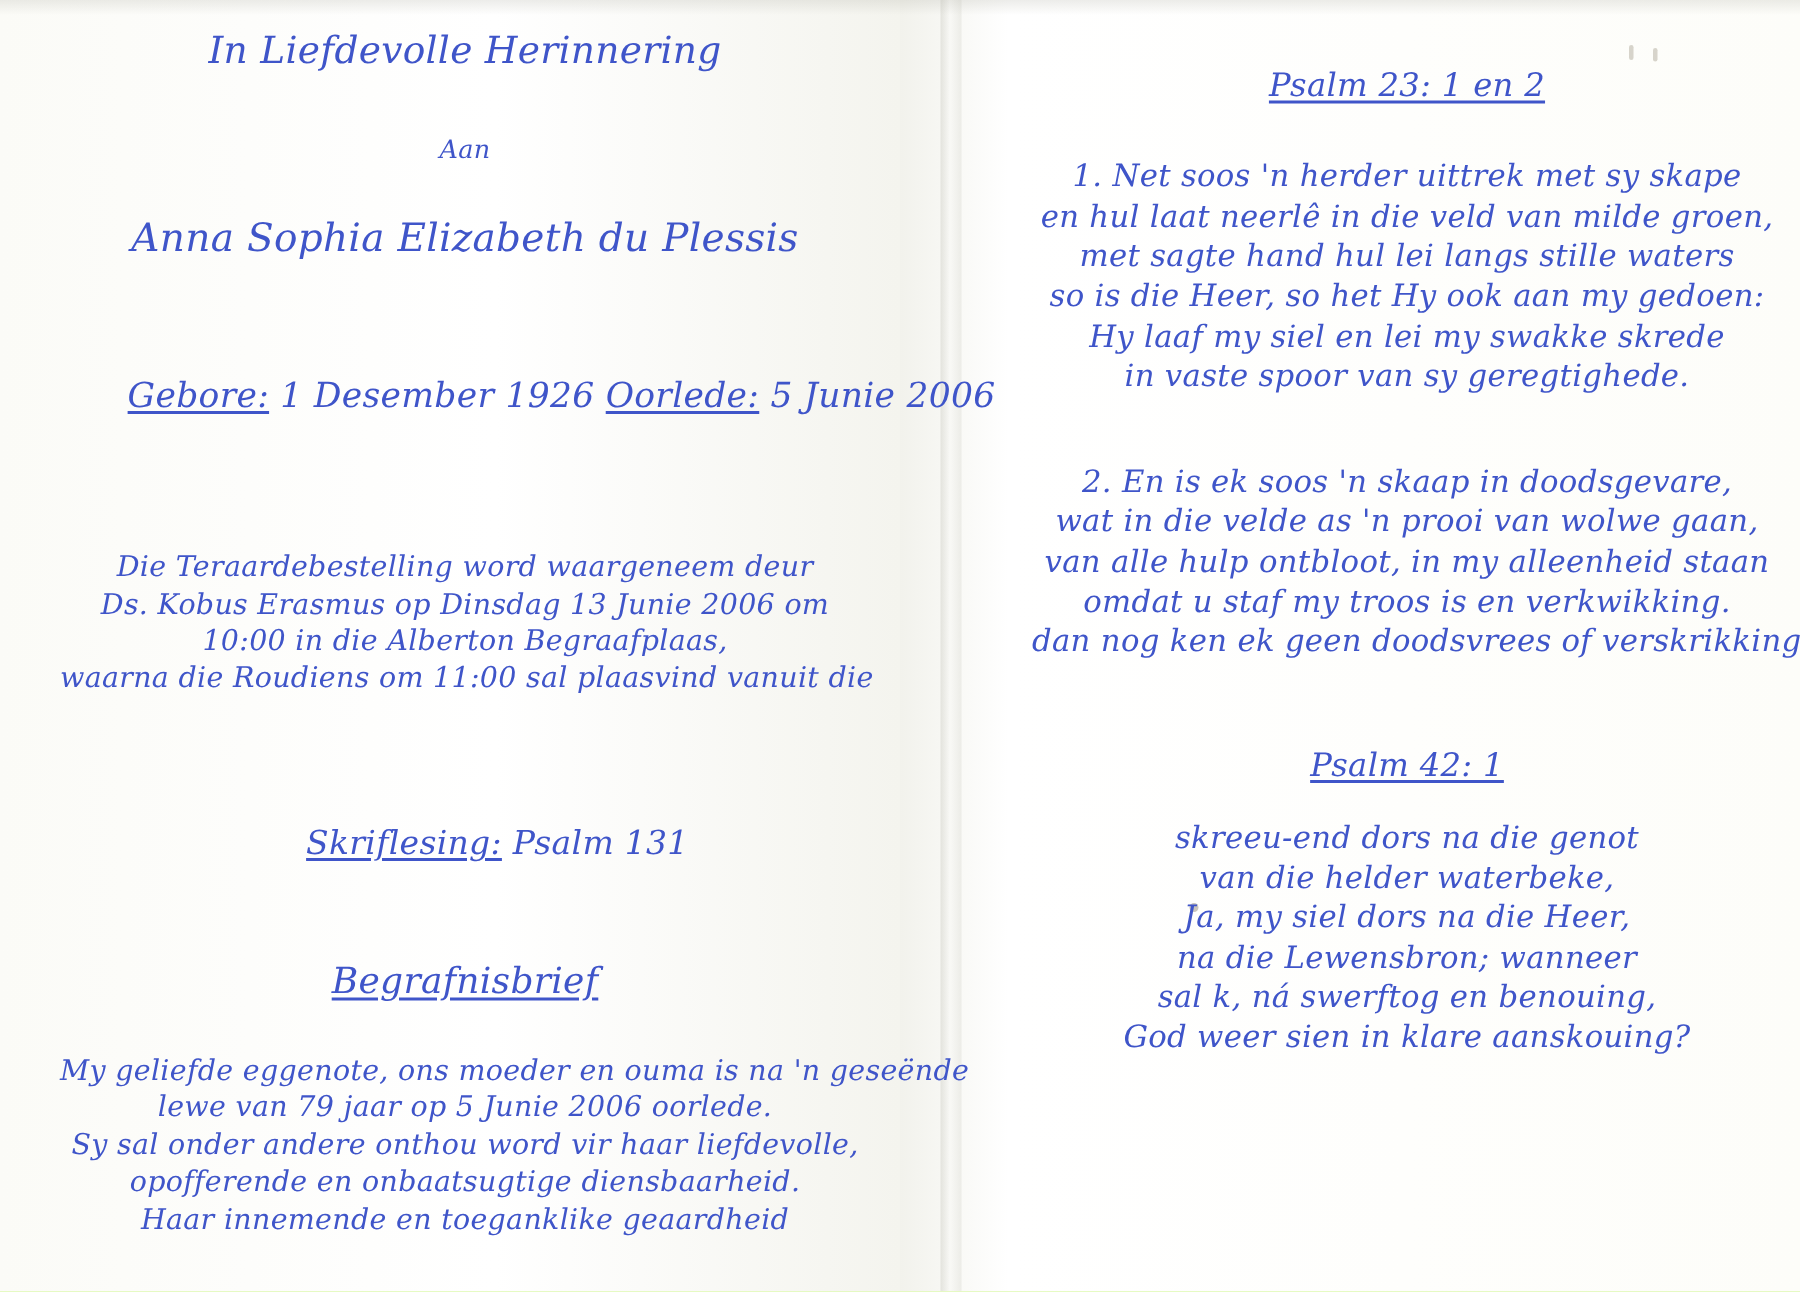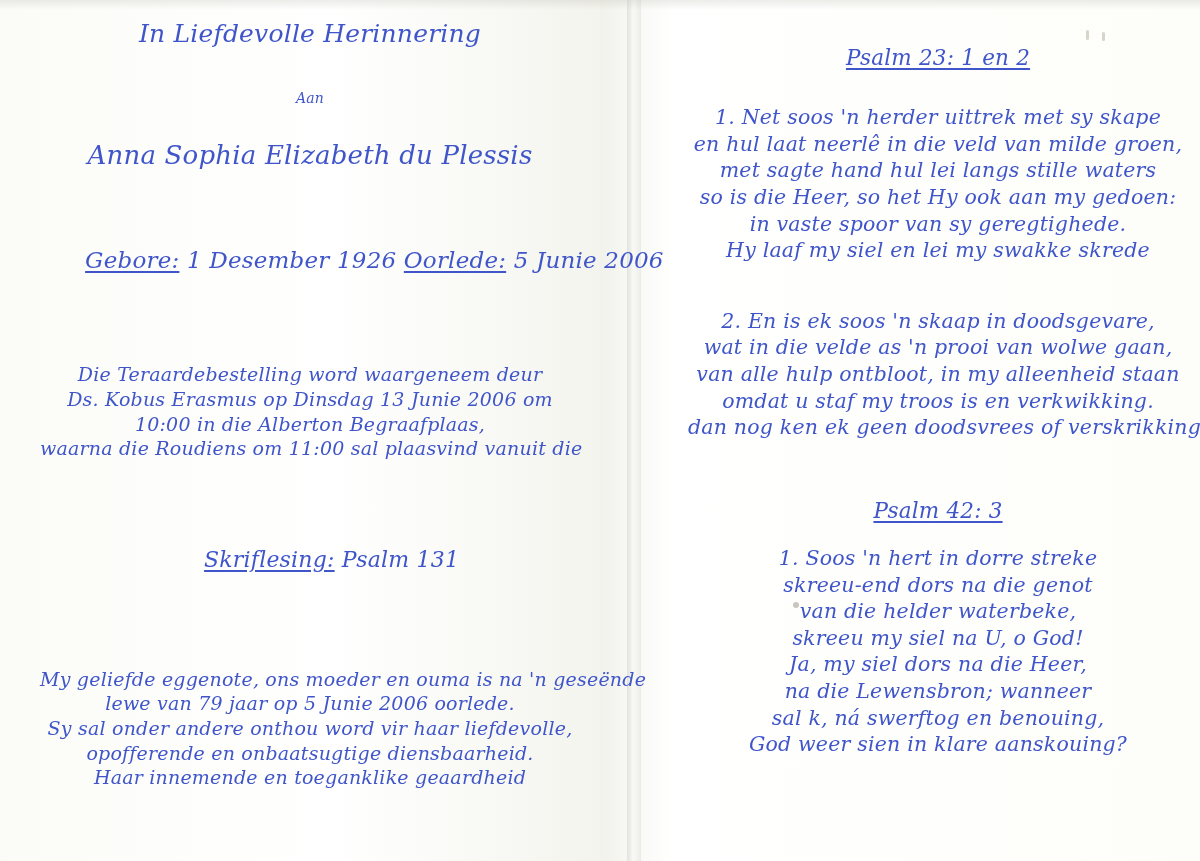--- a/index.html
+++ b/index.html
@@ -60,21 +60,21 @@
     line-height: 1.30;
     letter-spacing: 0.2px;
     color: #3f55c9;
     white-space: pre;
   }
   .t-head {
     font-size: 25px;
     margin-bottom: 6px;
   }
   .t-aan {
-    font-size: 14px;
+    font-size: 17px;
   }
   .t-name {
     font-size: 26px;
   }
   .t-dates {
     font-size: 23px;
   }
   .t-body {
     font-size: 19px;
   }
@@ -131,49 +131,48 @@
     <div class="sp-xl"></div>
     <div class="line t-body">Die Teraardebestelling word waargeneem deur</div>
     <div class="line t-body">Ds. Kobus Erasmus op Dinsdag 13 Junie 2006 om</div>
     <div class="line t-body">10:00 in die Alberton Begraafplaas,</div>
     <div class="line t-body">waarna die Roudiens om 11:00 sal plaasvind vanuit die</div>
     <div class="sp-xl"></div>
     <div class="line t-section">
       <span class="u">Skriflesing:</span><span> Psalm 131</span>
     </div>
     <div class="sp-m"></div>
+    <div class="line t-title u">Begrafnisbrief</div>
     <div class="sp-m"></div>
     <div class="line t-body">My geliefde eggenote, ons moeder en ouma is na 'n geseënde</div>
     <div class="line t-body">lewe van 79 jaar op 5 Junie 2006 oorlede.</div>
     <div class="line t-body">Sy sal onder andere onthou word vir haar liefdevolle,</div>
     <div class="line t-body">opofferende en onbaatsugtige diensbaarheid.</div>
     <div class="line t-body">Haar innemende en toeganklike geaardheid</div>
 
   </div>
 
   <div class="col col-right">
     <div class="line t-psalm-head u">Psalm 23: 1 en 2</div>
     <div class="sp-m"></div>
     <div class="line t-verse">1. Net soos 'n herder uittrek met sy skape</div>
     <div class="line t-verse">en hul laat neerlê in die veld van milde groen,</div>
     <div class="line t-verse">met sagte hand hul lei langs stille waters</div>
     <div class="line t-verse">so is die Heer, so het Hy ook aan my gedoen:</div>
+    <div class="line t-verse">Hy laaf my siel en lei my swakke skrede</div>
     <div class="line t-verse">in vaste spoor van sy geregtighede.</div>
-    <div class="line t-verse">Hy laaf my siel en lei my swakke skrede</div>
     <div class="sp-l"></div>
     <div class="line t-verse">2. En is ek soos 'n skaap in doodsgevare,</div>
     <div class="line t-verse">wat in die velde as 'n prooi van wolwe gaan,</div>
     <div class="line t-verse">van alle hulp ontbloot, in my alleenheid staan</div>
     <div class="line t-verse">omdat u staf my troos is en verkwikking.</div>
     <div class="line t-verse">dan nog ken ek geen doodsvrees of verskrikking,</div>
     <div class="sp-xl"></div>
-    <div class="line t-psalm-head u">Psalm 42: 3</div>
+    <div class="line t-psalm-head u">Psalm 42: 1</div>
     <div class="sp-s"></div>
-    <div class="line t-verse">1. Soos 'n hert in dorre streke</div>
     <div class="line t-verse">skreeu-end dors na die genot</div>
     <div class="line t-verse">van die helder waterbeke,</div>
-    <div class="line t-verse">skreeu my siel na U, o God!</div>
     <div class="line t-verse">Ja, my siel dors na die Heer,</div>
     <div class="line t-verse">na die Lewensbron; wanneer</div>
     <div class="line t-verse">sal k, ná swerftog en benouing,</div>
     <div class="line t-verse">God weer sien in klare aanskouing?</div>
   </div>
 </div>
 
 </body></html>

